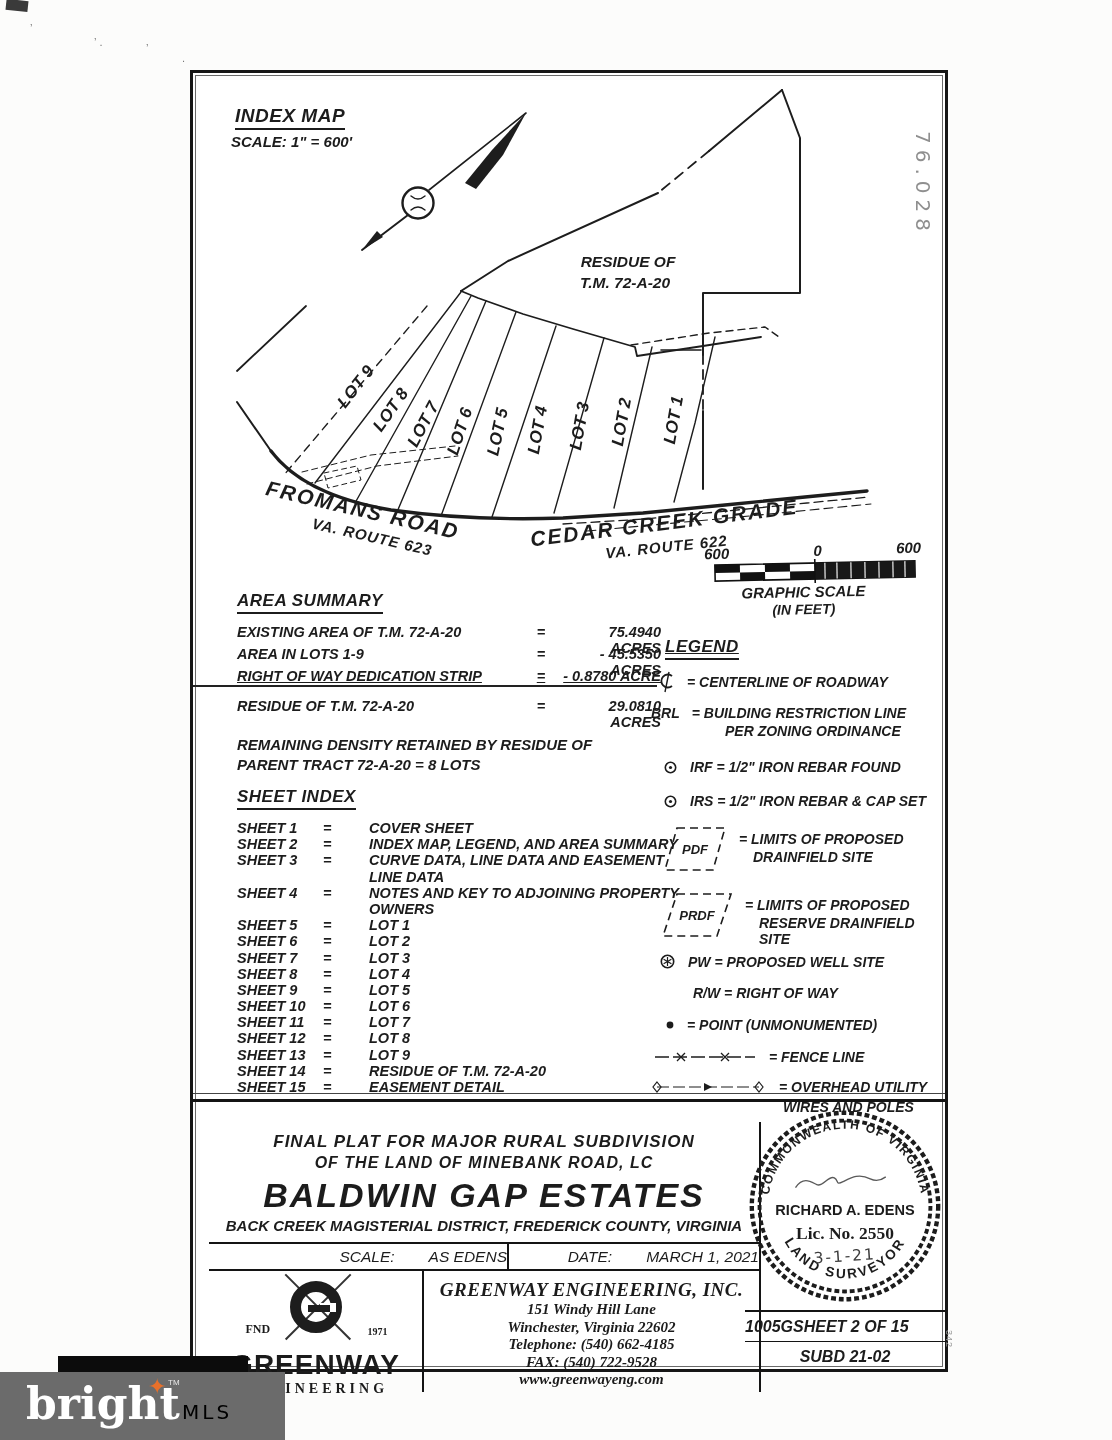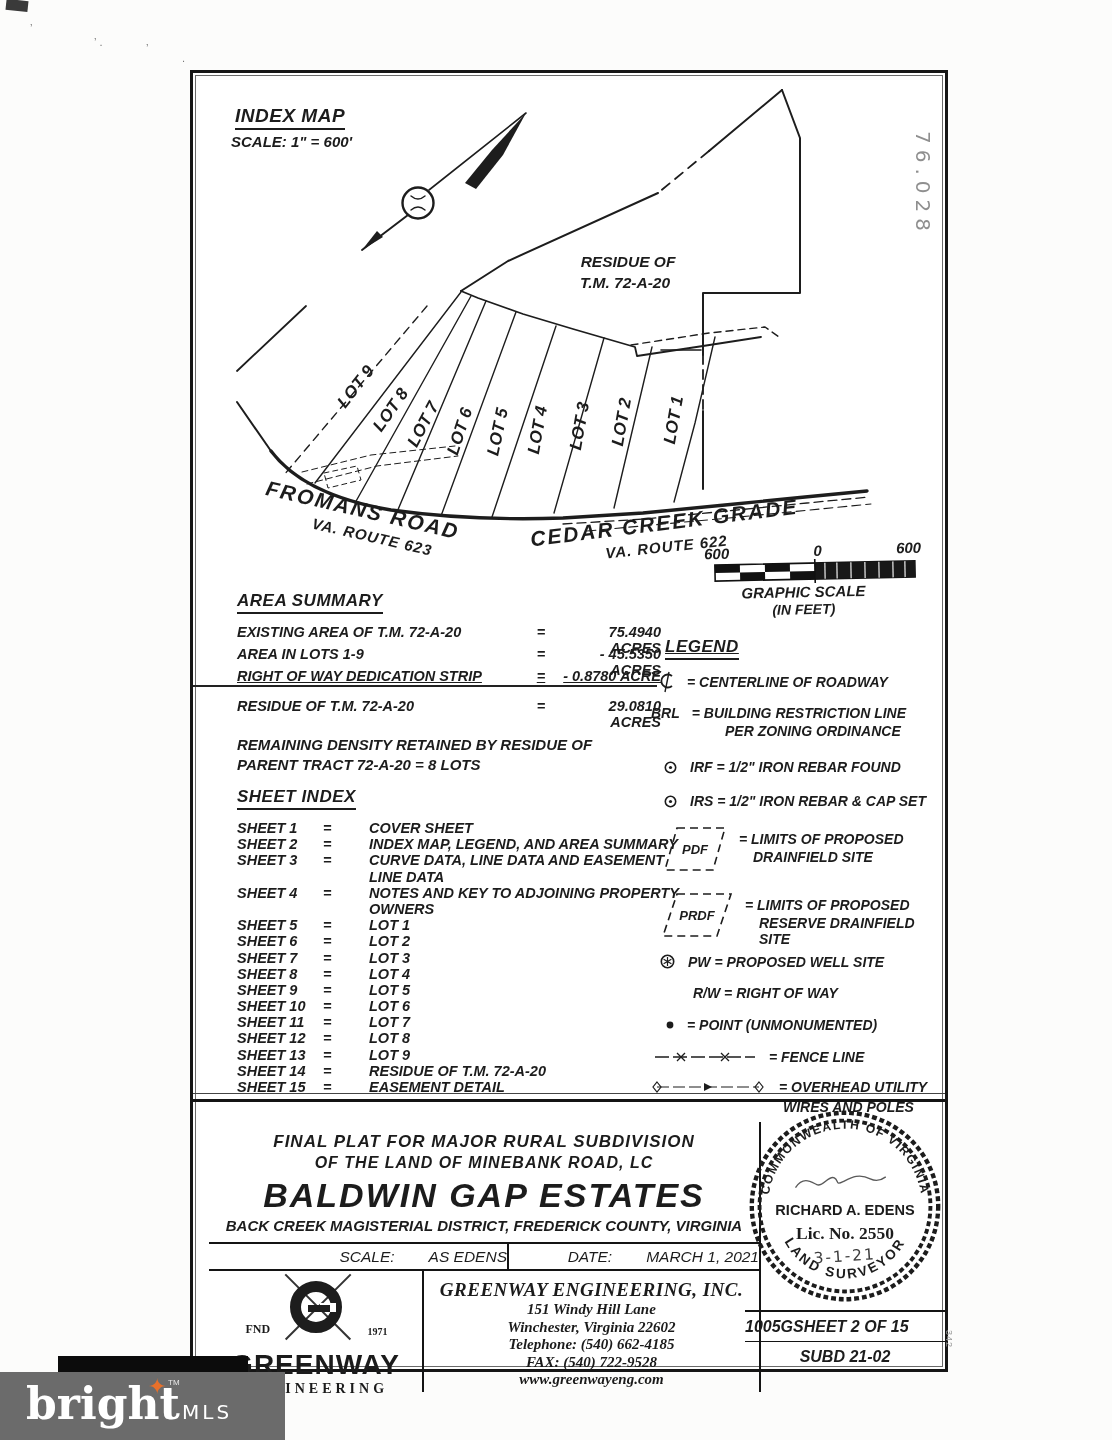--- a/index.html
+++ b/index.html
@@ -86,21 +86,21 @@
   .gw-name{margin-top:4px;font-size:28px;font-weight:800;font-style:normal;letter-spacing:1px;
            font-family:"Liberation Sans",sans-serif;}
   .gw-sub{font-size:14px;letter-spacing:4px;font-family:"Liberation Serif",serif;font-style:normal;font-weight:600;}
   
   .black-strip{position:absolute;left:58px;top:1356px;width:190px;height:17px;background:#0c0c0c;}
   .bright-box{position:absolute;left:0;top:1372px;width:285px;height:68px;background:#6b6b6b;}
   .b-word{position:absolute;left:26px;top:6px;font-family:"DejaVu Serif",serif;font-weight:700;
           font-size:44px;color:#fff;letter-spacing:0px;}
   .b-star{position:absolute;left:148px;top:2px;color:#e8702a;font-size:22px;font-style:normal;}
   .b-tm{position:absolute;left:168px;top:6px;color:#e9e9e9;font-size:8px;}
-  .b-mls{position:absolute;left:182px;top:28px;color:#ffffff;font-size:20px;letter-spacing:3px;
+  .b-mls{position:absolute;left:182px;top:28px;color:#000000;font-size:20px;letter-spacing:3px;
          font-family:"DejaVu Sans",sans-serif;}
   
   .chip{position:absolute;background:#3a3a3a;}
   .nmark{position:absolute;color:#777;font-size:11px;font-style:normal;}
 </style>
 </head>
 <body>
 
 <div class="page">
 

